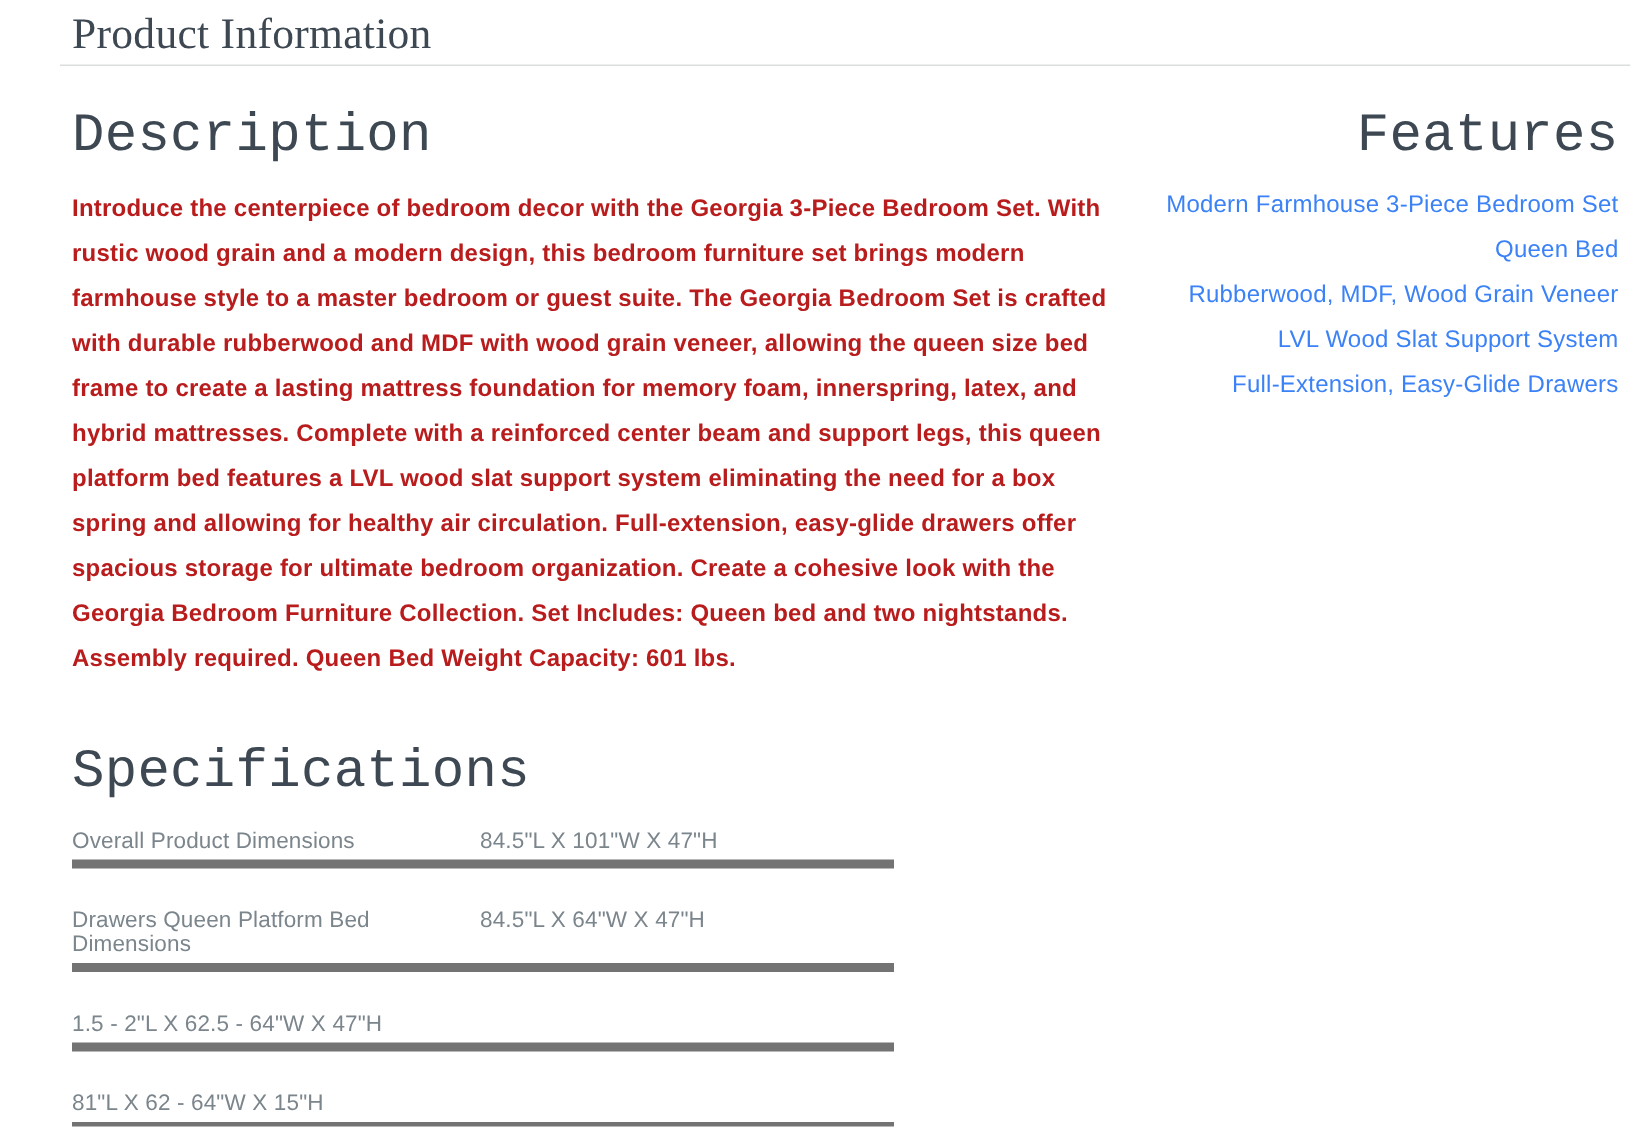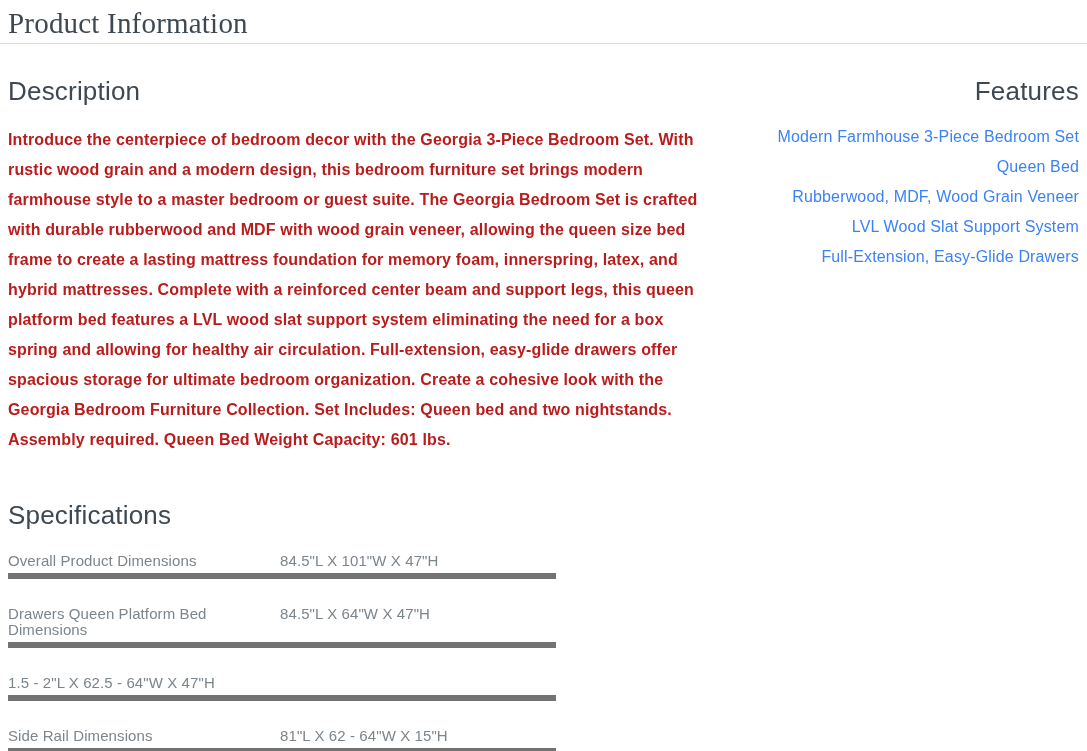--- a/index.html
+++ b/index.html
@@ -4,21 +4,21 @@
 <style>
   * { box-sizing: border-box; }
   html, body { margin: 0; padding: 0; }
   body {
     width: 1087px;
     height: 751px;
     background: #ffffff;
     font-family: "Liberation Sans", sans-serif;
     overflow: hidden;
   }
-  .page { width: 1087px; height: 602px; }
+  .page { width: 1087px; height: 602px; padding-left: 40px; }
 
   h1.page-title {
     margin: 0 0 0 8px;
     padding-top: 5px;
     font-family: "Liberation Serif", "DejaVu Serif", serif;
     font-weight: 400;
     font-size: 29px;
     line-height: 36px;
     color: #3d4852;
     letter-spacing: 0.2px;
@@ -33,23 +33,23 @@
     display: flex;
     justify-content: space-between;
     margin: 0 8px;
   }
   .col-left  { flex: 0 0 692px; }
   .col-right { flex: 0 0 330px; text-align: right; }
 
   h2.section-heading {
     margin: 0;
     padding-top: 29px;
-    font-family: Liberation Sans, sans-serif;
+    font-family: Liberation Mono, monospace;
     font-weight: 400;
-    font-size: 26px;
+    font-size: 36px;
     line-height: 36px;
     color: #3d4852;
     letter-spacing: 0.2px;
   }
 
   p.description-body {
     margin: 16px 0 0 0;
     font-size: 16px;
     line-height: 30px;
     color: #b91c1c;
@@ -136,21 +136,20 @@
       <div class="spec-row">
         <span class="spec-label">Drawers Queen Platform Bed Dimensions</span>
         <span class="spec-value">84.5"L X 64"W X 47"H</span>
       </div>
 
       <div class="spec-row">
         <span class="spec-value">1.5 - 2"L X 62.5 - 64"W X 47"H</span>
       </div>
 
       <div class="spec-row">
-        <span class="spec-label">Side Rail Dimensions</span>
         <span class="spec-value">81"L X 62 - 64"W X 15"H</span>
       </div>
 
       <div class="spec-row">
         <span class="spec-label">Footboard Dimensions</span>
         <span class="spec-value">1.5 - 2"L X 62.5 - 64"W X 21"H</span>
       </div>
 
     </div>
   </section>

